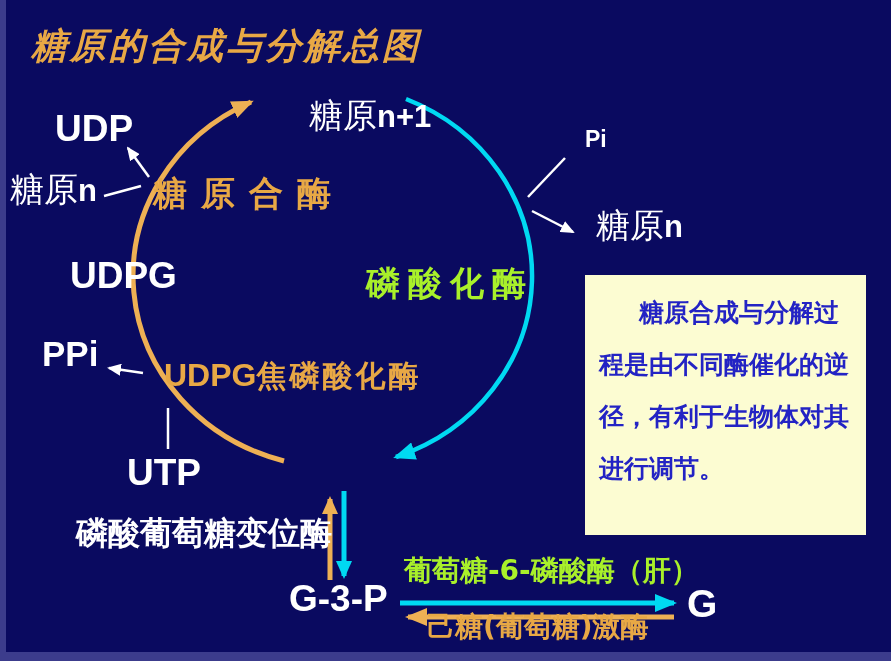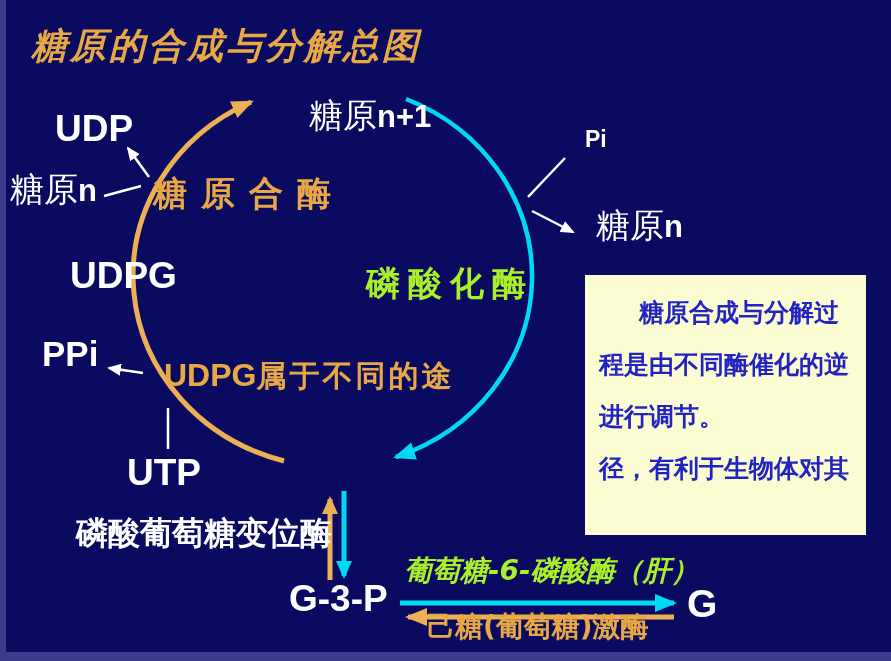--- a/index.html
+++ b/index.html
@@ -116,36 +116,36 @@
 
   <div class="label white latin" style="left:585px;top:127px;font-size:23px;">Pi</div>
 
   <div class="label white" style="left:596px;top:208px;">
     <span class="zh" style="font-size:34px;">糖原</span><span class="latin" style="font-size:31px;">n</span>
   </div>
 
   <div class="label white latin" style="left:42px;top:336px;font-size:35px;">PPi</div>
 
   <div class="label orange" style="left:164px;top:359px;">
-    <span class="latin" style="font-size:32px;">UDPG</span><span class="zh bold" style="font-size:30px;letter-spacing:3px;">属于不同的途</span>
+    <span class="latin" style="font-size:32px;">UDPG</span><span class="zh bold" style="font-size:30px;letter-spacing:3px;">焦磷酸化酶</span>
   </div>
 
   <div class="label white latin" style="left:127px;top:454px;font-size:37px;">UTP</div>
 
 
   <div class="note-box">
     <div class="note-line indent zh">糖原合成与分解过</div>
     <div class="note-line zh">程是由不同酶催化的逆</div>
+    <div class="note-line zh">径，有利于生物体对其</div>
     <div class="note-line zh">进行调节。</div>
-    <div class="note-line zh">径，有利于生物体对其</div>
   </div>
 
   <div class="label white zh" style="left:76px;top:517px;font-size:32px;font-weight:bold;">磷酸葡萄糖变位酶</div>
 
   <div class="label white latin" style="left:289px;top:580px;font-size:37px;">G-3-P</div>
 
-  <div class="label green zh bold" style="left:404px;top:556px;font-size:28px;font-style:italic;">葡萄糖-6-磷酸酶（肝）</div>
+  <div class="label green zh bold" style="left:404px;top:556px;font-size:28px;">葡萄糖-6-磷酸酶（肝）</div>
 
   <div class="label orange zh bold" style="left:427px;top:612px;font-size:28px;">己糖(葡萄糖)激酶</div>
 
   <div class="label white latin" style="left:687px;top:584px;font-size:39px;">G</div>
 
 </div>
 
 </body></html>

